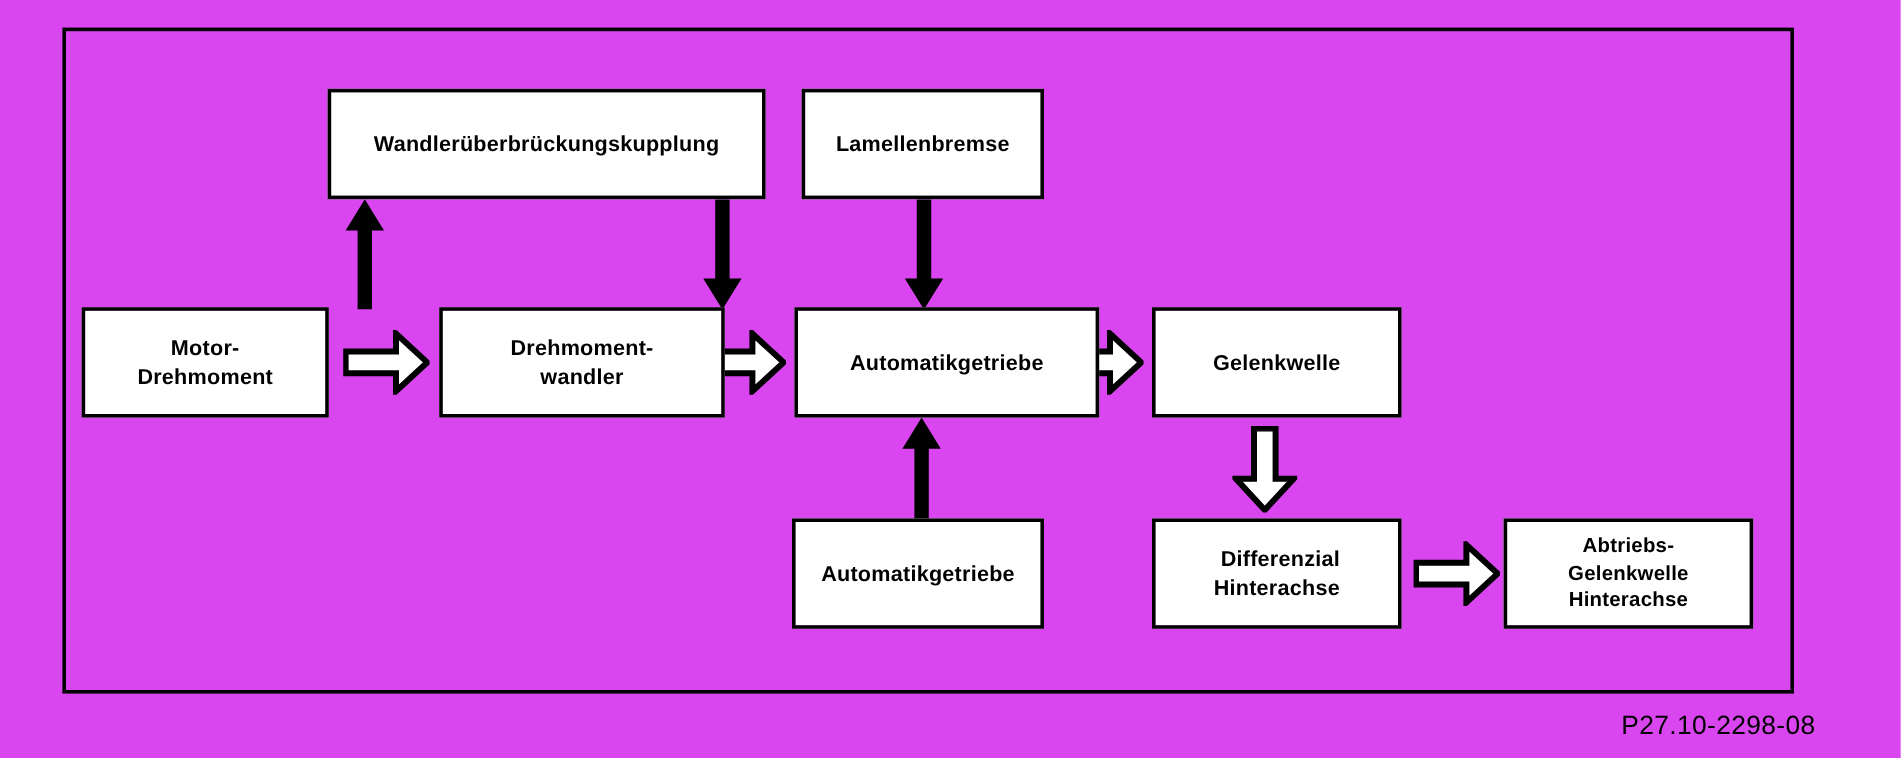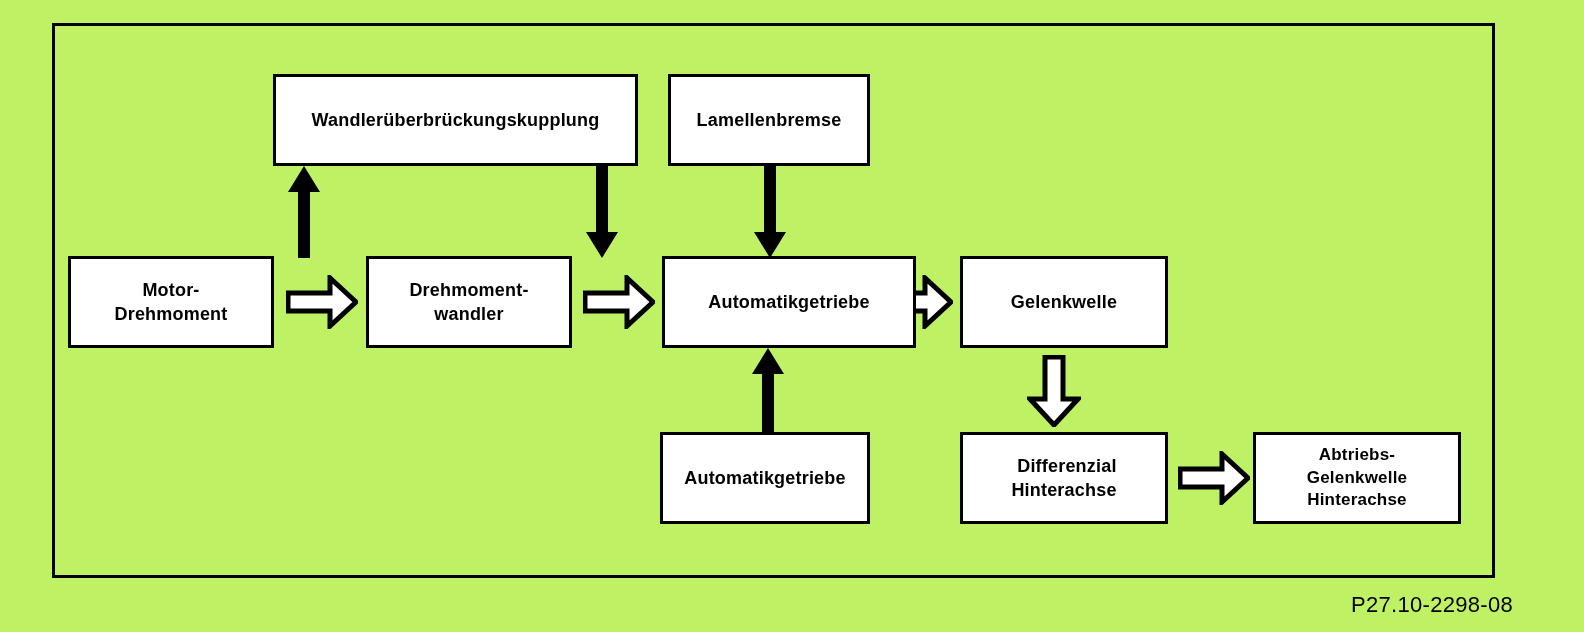--- a/index.html
+++ b/index.html
@@ -7,21 +7,21 @@
     padding: 0;
     background: #ffffff;
   }
   body {
     font-family: "Liberation Sans", sans-serif;
   }
   #canvas {
     position: relative;
     width: 1584px;
     height: 632px;
-    background: #bef264;
+    background: #d946ef;
     overflow: hidden;
   }
   .frame {
     position: absolute;
     left: 52px;
     top: 23px;
     width: 1443px;
     height: 555px;
     border: 3px solid #000000;
     box-sizing: border-box;
@@ -86,21 +86,21 @@
 
   <div class="box" style="left:668px; top:74px; width:202px; height:92px;">
     <span class="label">Lamellenbremse</span>
   </div>
 
   <div class="box" style="left:68px; top:256px; width:206px; height:92px;">
     <span class="label">Motor-
 Drehmoment</span>
   </div>
 
-  <div class="box" style="left:366px; top:256px; width:206px; height:92px;">
+  <div class="box" style="left:366px; top:256px; width:238px; height:92px;">
     <span class="label">Drehmoment-
 wandler</span>
   </div>
 
   <div class="box" style="left:662px; top:256px; width:254px; height:92px;">
     <span class="label">Automatikgetriebe</span>
   </div>
 
   <div class="box" style="left:960px; top:256px; width:208px; height:92px;">
     <span class="label">Gelenkwelle</span>

